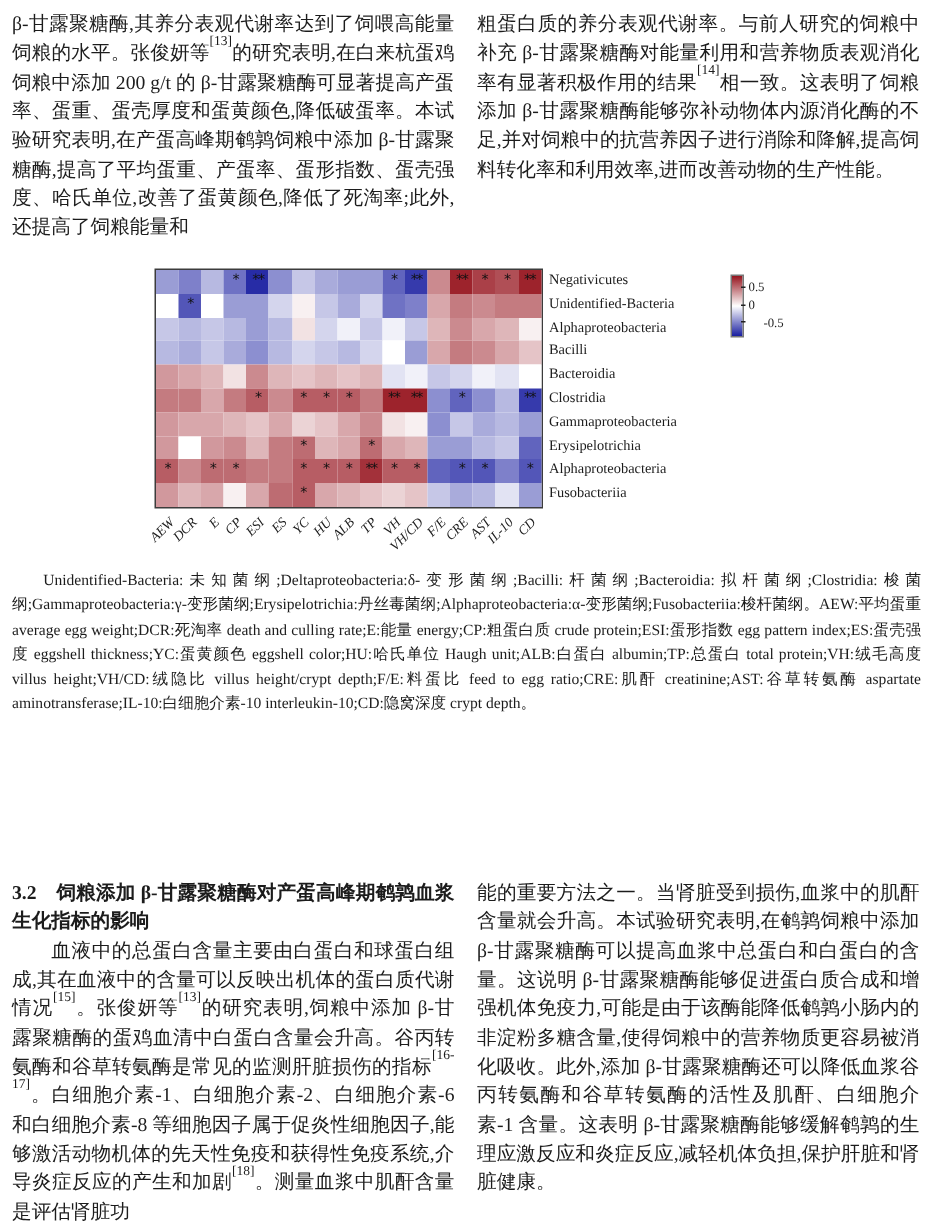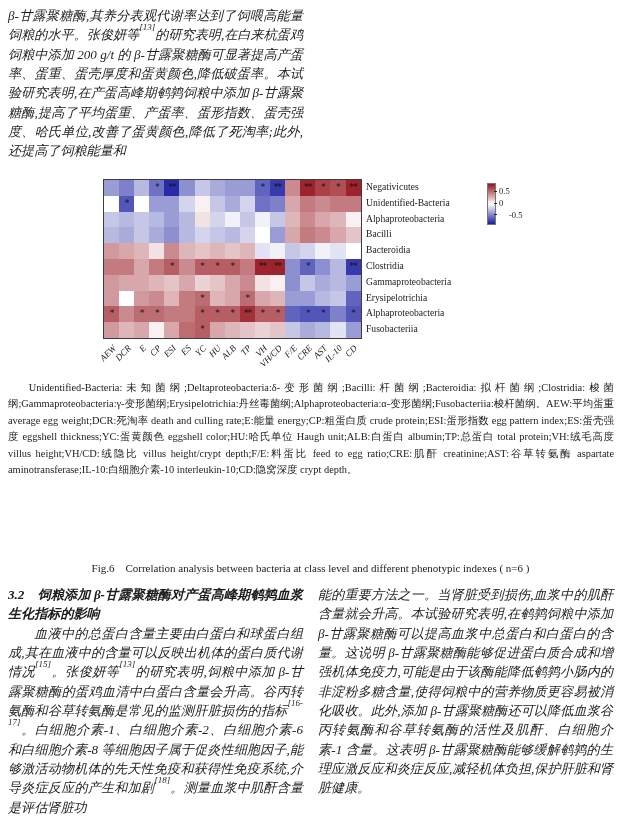--- a/index.html
+++ b/index.html
@@ -1,19 +1,19 @@
 <!DOCTYPE html>
 <html><head>
 <meta charset="utf-8">
 <style>
   html,body{margin:0;padding:0;background:#ffffff;}
   .page{position:relative;width:621px;height:820px;background:#fff;overflow:hidden;
         font-family:"Liberation Serif","DejaVu Serif",serif;color:#1c1c1c;}
   .cols{position:absolute;left:8px;width:605px;}
-  .col{width:295px;font-size:13.1px;line-height:19.35px;text-align:justify;font-style:italic;}
+  .col{width:295px;font-size:13.1px;line-height:19.35px;text-align:justify;}
   .col-left{position:absolute;left:0;top:0;}
   .col-right{position:absolute;left:310px;top:0;}
   sup{font-size:9px;line-height:0;position:relative;top:-0.45em;}
   
   .figure{position:absolute;left:0;top:176px;width:621px;height:204px;}
   .hm-grid{position:absolute;left:103px;top:3px;display:grid;
            grid-template-columns:repeat(17,15.1px);grid-auto-rows:15.8px;
            border:1px solid #3c3c3c;}
   .hm-cell{position:relative;}
   .sig{position:absolute;left:0;top:0;width:100%;height:100%;text-align:center;
@@ -41,20 +41,21 @@
   .section-heading{font-weight:bold;}
   .indent{text-indent:2em;}
 </style>
 </head>
 <body>
 
 <div class="page">
 
   <div class="cols" style="top:6px;height:160px;">
     <div class="col col-left"><span>β-甘露聚糖酶,其养分表观代谢率达到了饲喂高能量饲粮的水平。张俊妍等</span><sup>[13]</sup><span>的研究表明,在白来杭蛋鸡饲粮中添加 200 g/t 的 β-甘露聚糖酶可显著提高产蛋率、蛋重、蛋壳厚度和蛋黄颜色,降低破蛋率。本试验研究表明,在产蛋高峰期鹌鹑饲粮中添加 β-甘露聚糖酶,提高了平均蛋重、产蛋率、蛋形指数、蛋壳强度、哈氏单位,改善了蛋黄颜色,降低了死淘率;此外,还提高了饲粮能量和</span></div>
+    <div class="col col-right"><span>粗蛋白质的养分表观代谢率。与前人研究的饲粮中补充 β-甘露聚糖酶对能量利用和营养物质表观消化率有显著积极作用的结果</span><sup>[14]</sup><span>相一致。这表明了饲粮添加 β-甘露聚糖酶能够弥补动物体内源消化酶的不足,并对饲粮中的抗营养因子进行消除和降解,提高饲料转化率和利用效率,进而改善动物的生产性能。</span></div>
   </div>
 
   <div class="figure">
     <div class="hm-grid" id="hm-grid">
         <div class="hm-cell" style="background: rgb(154, 157, 213);"></div>
         <div class="hm-cell" style="background: rgb(126, 128, 202);"></div>
         <div class="hm-cell" style="background: rgb(183, 185, 225);"></div>
         <div class="hm-cell" style="background: rgb(111, 114, 196);">
           <span class="sig">*</span>
         </div>
@@ -326,21 +327,20 @@
         <div class="cb-label" style="left: 499px; top: 23px;">0</div>
         <div class="cb-tick" style="left: 494px; top: 38.2647px;"></div>
         <div class="cb-label" style="left: 509px; top: 34.7647px;">-0.5</div>
       </div>
   </div>
 
   <div class="fig-note">
     <p>Unidentified-Bacteria:未知菌纲;Deltaproteobacteria:δ-变形菌纲;Bacilli:杆菌纲;Bacteroidia:拟杆菌纲;Clostridia:梭菌纲;Gammaproteobacteria:γ-变形菌纲;Erysipelotrichia:丹丝毒菌纲;Alphaproteobacteria:α-变形菌纲;Fusobacteriia:梭杆菌纲。AEW:平均蛋重 average egg weight;DCR:死淘率 death and culling rate;E:能量 energy;CP:粗蛋白质 crude protein;ESI:蛋形指数 egg pattern index;ES:蛋壳强度 eggshell thickness;YC:蛋黄颜色 eggshell color;HU:哈氏单位 Haugh unit;ALB:白蛋白 albumin;TP:总蛋白 total protein;VH:绒毛高度 villus height;VH/CD:绒隐比 villus height/crypt depth;F/E:料蛋比 feed to egg ratio;CRE:肌酐 creatinine;AST:谷草转氨酶 aspartate aminotransferase;IL-10:白细胞介素-10 interleukin-10;CD:隐窝深度 crypt depth。</p>
   </div>
 
-  <div class="fig-title-en">Fig.6　Correlation analysis between bacteria at class level and different phenotypic indexes ( n=6 )</div>
 
   <div class="cols" style="top:585px;height:235px;">
     <div class="col col-left">
       <div class="section-heading">3.2　饲粮添加 β-甘露聚糖酶对产蛋高峰期鹌鹑血浆生化指标的影响</div>
       <div class="indent"><span>血液中的总蛋白含量主要由白蛋白和球蛋白组成,其在血液中的含量可以反映出机体的蛋白质代谢情况</span><sup>[15]</sup><span>。张俊妍等</span><sup>[13]</sup><span>的研究表明,饲粮中添加 β-甘露聚糖酶的蛋鸡血清中白蛋白含量会升高。谷丙转氨酶和谷草转氨酶是常见的监测肝脏损伤的指标</span><sup>[16-17]</sup><span>。白细胞介素-1、白细胞介素-2、白细胞介素-6 和白细胞介素-8 等细胞因子属于促炎性细胞因子,能够激活动物机体的先天性免疫和获得性免疫系统,介导炎症反应的产生和加剧</span><sup>[18]</sup><span>。测量血浆中肌酐含量是评估肾脏功</span></div>
     </div>
     <div class="col col-right"><span>能的重要方法之一。当肾脏受到损伤,血浆中的肌酐含量就会升高。本试验研究表明,在鹌鹑饲粮中添加 β-甘露聚糖酶可以提高血浆中总蛋白和白蛋白的含量。这说明 β-甘露聚糖酶能够促进蛋白质合成和增强机体免疫力,可能是由于该酶能降低鹌鹑小肠内的非淀粉多糖含量,使得饲粮中的营养物质更容易被消化吸收。此外,添加 β-甘露聚糖酶还可以降低血浆谷丙转氨酶和谷草转氨酶的活性及肌酐、白细胞介素-1 含量。这表明 β-甘露聚糖酶能够缓解鹌鹑的生理应激反应和炎症反应,减轻机体负担,保护肝脏和肾脏健康。</span></div>
   </div>
 
 </div>

